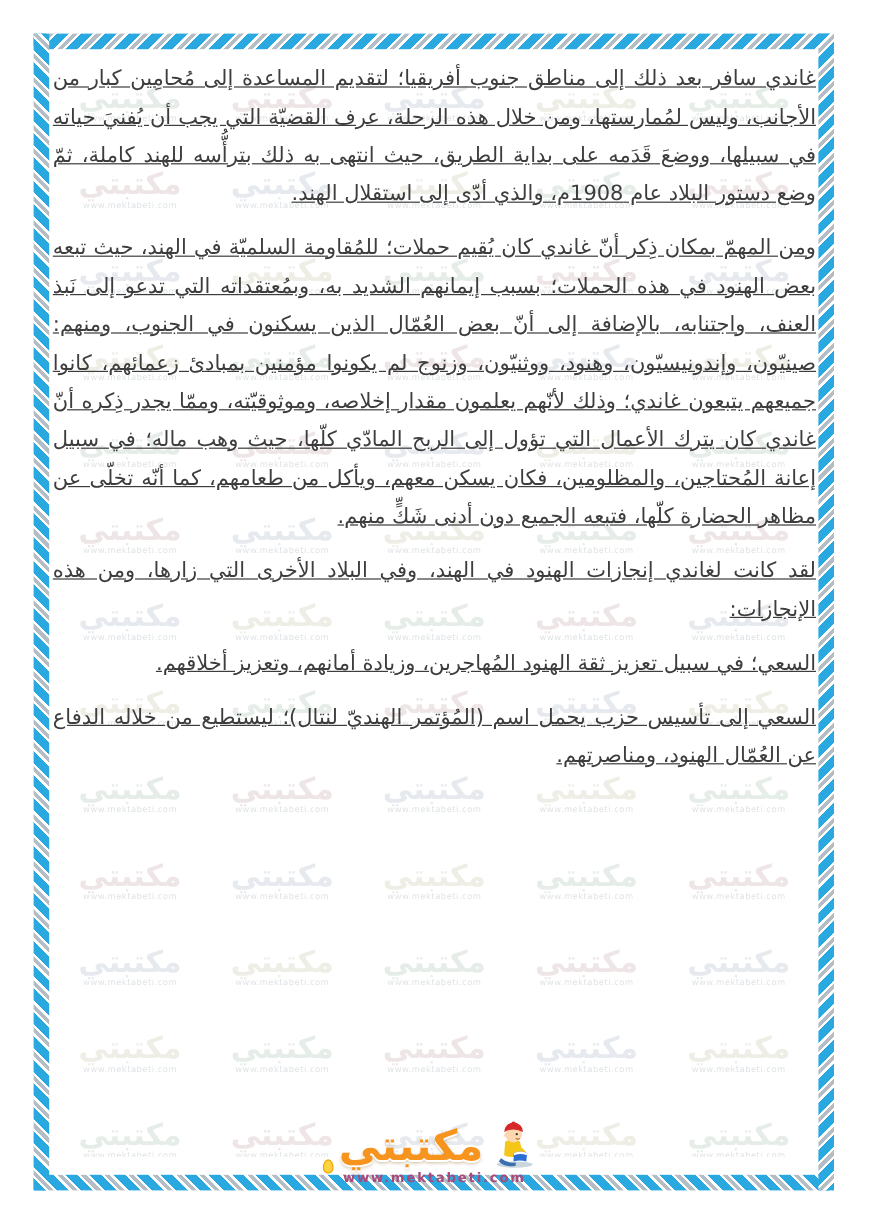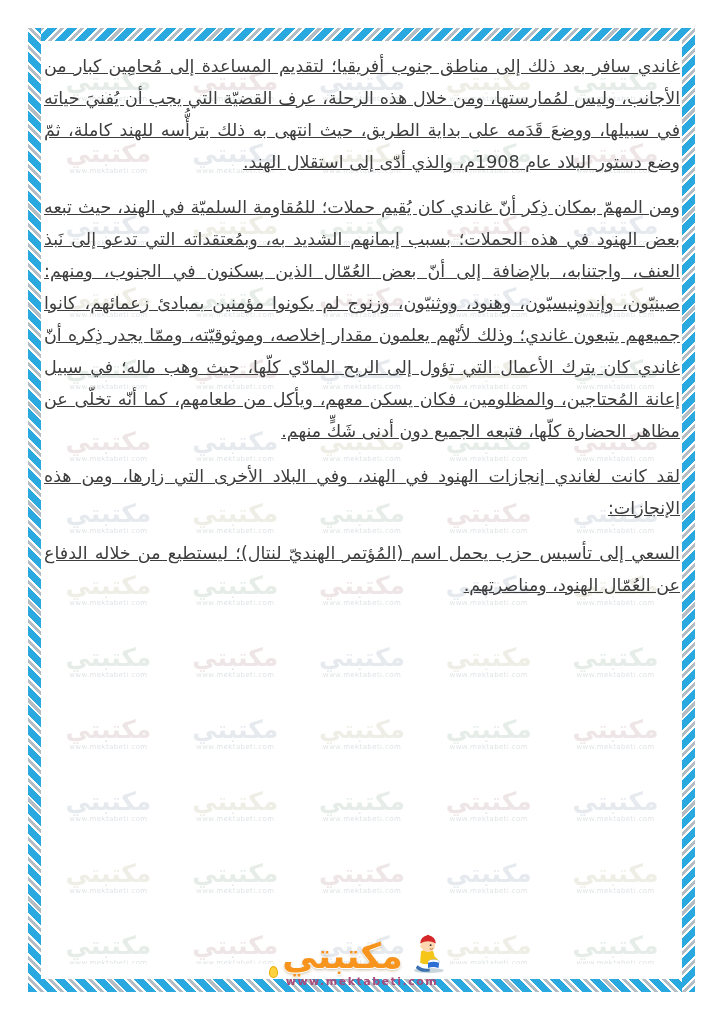--- a/index.html
+++ b/index.html
@@ -325,20 +325,21 @@
       <div class="wm" style="color: rgb(226, 235, 228);">
         <span class="wm-t">مكتبتي</span>
         <span class="wm-u">www.mektabeti.com</span>
       </div>
     </div>
 
   <div class="content">
     <p>غاندي سافر بعد ذلك إلى مناطق جنوب أفريقيا؛ لتقديم المساعدة إلى مُحامِين كبار من الأجانب، وليس لمُمارستها، ومن خلال هذه الرحلة، عرف القضيّة التي يجب أن يُفنيَ حياته في سبيلها، ووضعَ قَدَمه على بداية الطريق، حيث انتهى به ذلك بترأُّسه للهند كاملة، ثمّ وضع دستور البلاد عام 1908م، والذي أدّى إلى استقلال الهند.</p>
     <p>ومن المهمّ بمكان ذِكر أنّ غاندي كان يُقيم حملات؛ للمُقاومة السلميّة في الهند، حيث تبعه بعض الهنود في هذه الحملات؛ بسبب إيمانهم الشديد به، وبمُعتقداته التي تدعو إلى نَبذ العنف، واجتنابه، بالإضافة إلى أنّ بعض العُمّال الذين يسكنون في الجنوب، ومنهم: صينيّون، وإندونيسيّون، وهنود، ووثنيّون، وزنوج لم يكونوا مؤمنين بمبادئ زعمائهم، كانوا جميعهم يتبعون غاندي؛ وذلك لأنّهم يعلمون مقدار إخلاصه، وموثوقيّته، وممّا يجدر ذِكره أنّ غاندي كان يترك الأعمال التي تؤول إلى الربح المادّي كلّها، حيث وهب ماله؛ في سبيل إعانة المُحتاجين، والمظلومين، فكان يسكن معهم، ويأكل من طعامهم، كما أنّه تخلّى عن مظاهر الحضارة كلّها، فتبعه الجميع دون أدنى شَكٍّ منهم.</p>
     <p>لقد كانت لغاندي إنجازات الهنود في الهند، وفي البلاد الأخرى التي زارها، ومن هذه الإنجازات:</p>
+    <p>السعي؛ في سبيل تعزيز ثقة الهنود المُهاجرين، وزيادة أمانهم، وتعزيز أخلاقهم.</p>
     <p>السعي إلى تأسيس حزب يحمل اسم (المُؤتمر الهنديّ لنتال)؛ ليستطيع من خلاله الدفاع عن العُمّال الهنود، ومناصرتهم.</p>
   </div>
 
   <div class="footer">
     <div class="logo-row">
       <span class="logo-bulb"></span>
       <span class="logo-word">مكتبتي</span>
       <svg class="mascot" viewBox="0 0 48 48" xmlns="http://www.w3.org/2000/svg" aria-hidden="true">
 
         <ellipse cx="25" cy="44" rx="17" ry="3" fill="#c9d6de"></ellipse>

